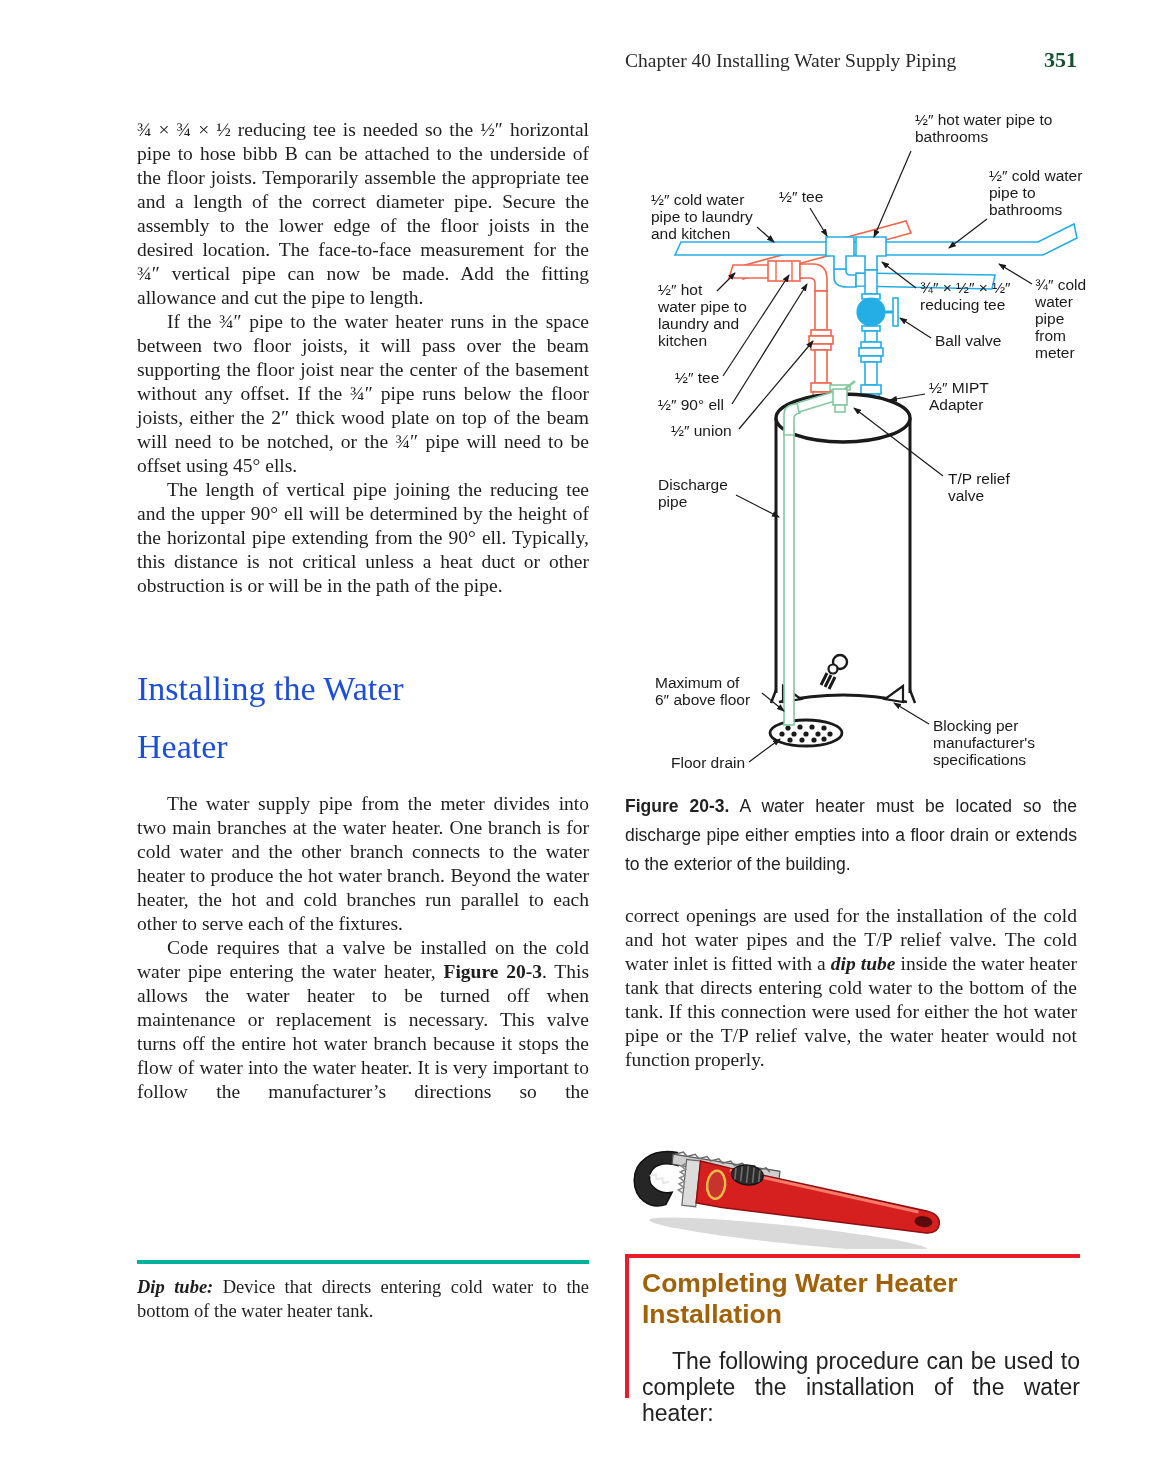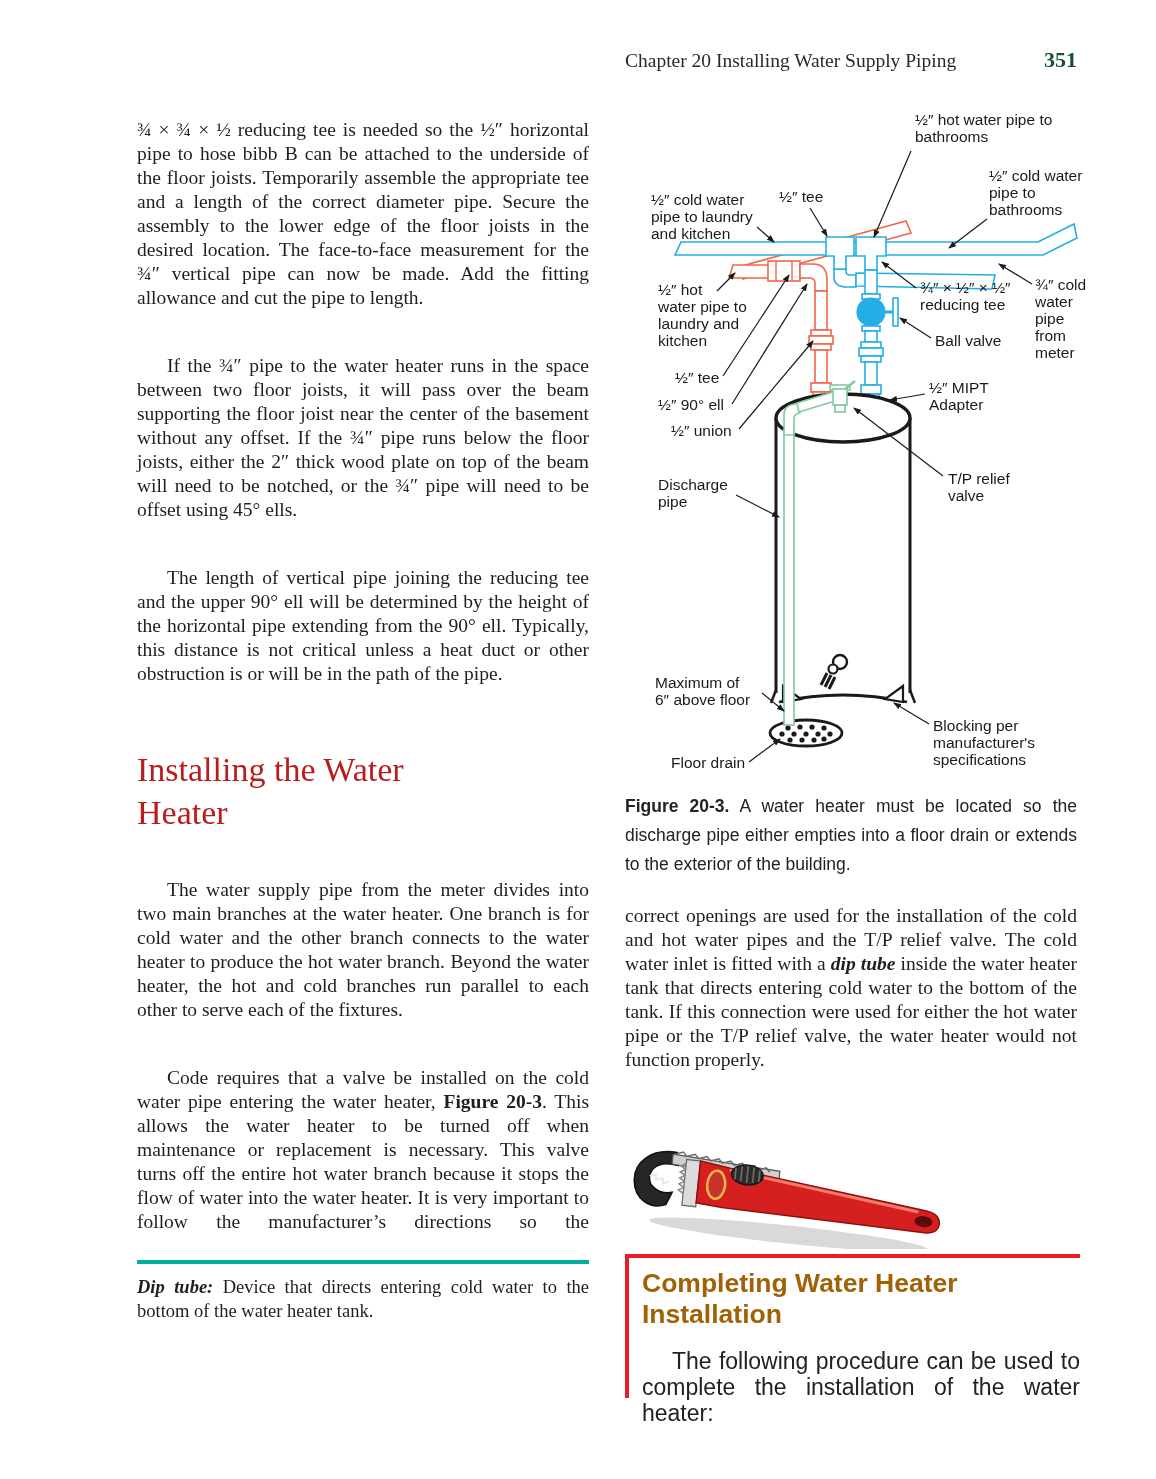--- a/index.html
+++ b/index.html
@@ -4,24 +4,24 @@
 <style>
   html,body{margin:0;padding:0;background:#e8e8e8;}
   .page{position:relative;width:1156px;height:1479px;background:#ffffff;overflow:hidden;
         font-family:"Liberation Serif",serif;color:#1f1d1e;}
   
   .hdr{position:absolute;top:50px;left:625px;width:452px;font-size:19.5px;color:#2a2829;}
   .hdr .pg{position:absolute;right:0;top:-3px;font-weight:bold;font-size:22px;color:#14532d;}
   
   .colL{position:absolute;left:137px;top:118px;width:452px;font-size:19.5px;line-height:24px;text-align:justify;}
   .colL p{margin:0;}
-  .colL p.ind{text-indent:30px;margin-top:44px;}
+  .colL p.ind{text-indent:30px;}
   .jlast{text-align-last:justify;}
-  h2.sec{font-family:"Liberation Serif",serif;font-weight:400;font-size:34px;line-height:43px;
-         margin:62px 0 16px 0;width:360px;text-align:left;color:#b91c1c;}
+  h2.sec{font-family:"Liberation Serif",serif;font-weight:400;font-size:34px;line-height:58px;
+         margin:62px 0 16px 0;width:360px;text-align:left;color:#1d4ed8;}
   
   .figwrap{position:absolute;left:643px;top:105px;width:480px;height:690px;}
   .caption{position:absolute;left:625px;top:792px;width:452px;font-family:"Liberation Sans",sans-serif;
            font-size:17.5px;line-height:29px;text-align:justify;color:#232122;}
   .colR{position:absolute;left:625px;top:904px;width:452px;font-size:19.5px;line-height:24px;text-align:justify;}
   .b{font-weight:bold;}
   .bi{font-weight:bold;font-style:italic;}
   
   .wrench{position:absolute;left:627px;top:1147px;width:320px;height:102px;}
   
@@ -43,21 +43,21 @@
   .ink{fill:none;stroke:#1a1a1a;}
   .inkfill{fill:#ffffff;stroke:#1a1a1a;}
   .leader{stroke:#1a1a1a;stroke-width:1.2;fill:none;}
 </style>
 </head>
 <body>
 
 <div class="page">
 
   <div class="hdr">
-    <span>Chapter 20   Installing Water Supply Piping</span>
+    <span>Chapter 40   Installing Water Supply Piping</span>
     <span class="pg">351</span>
   </div>
 
   <div class="colL">
     <p>¾ × ¾ × ½ reducing tee is needed so the ½″ horizontal pipe to hose bibb B can be attached to the underside of the floor joists. Temporarily assemble the appropriate tee and a length of the correct diameter pipe. Secure the assembly to the lower edge of the floor joists in the desired location. The face-to-face measurement for the ¾″ vertical pipe can now be made. Add the fitting allowance and cut the pipe to length.</p>
     <p class="ind">If the ¾″ pipe to the water heater runs in the space between two floor joists, it will pass over the beam supporting the floor joist near the center of the basement without any offset. If the ¾″ pipe runs below the floor joists, either the 2″ thick wood plate on top of the beam will need to be notched, or the ¾″ pipe will need to be offset using 45°  ells.</p>
     <p class="ind">The length of vertical pipe joining the reducing tee and the upper 90° ell will be determined by the height of the horizontal pipe extending from the 90° ell. Typically, this distance is not critical unless a heat duct or other obstruction is or will be in the path of the pipe.</p>
     <h2 class="sec">Installing the Water Heater</h2>
     <p class="ind">The water supply pipe from the meter divides into two main branches at the water heater. One branch is for cold water and the other branch connects to the water heater to produce the hot water branch. Beyond the water heater, the hot and cold branches run parallel to each other to serve each of the fixtures.</p>
     <p class="ind jlast"><span>Code requires that a valve be installed on the cold water pipe entering the water heater, </span><span class="b">Figure 20-3</span><span>. This allows the water heater to be turned off when maintenance or replacement is necessary. This valve turns off the entire hot water branch because it stops the flow of water into the water heater. It is very important to follow the manufacturer’s directions so the</span></p>

